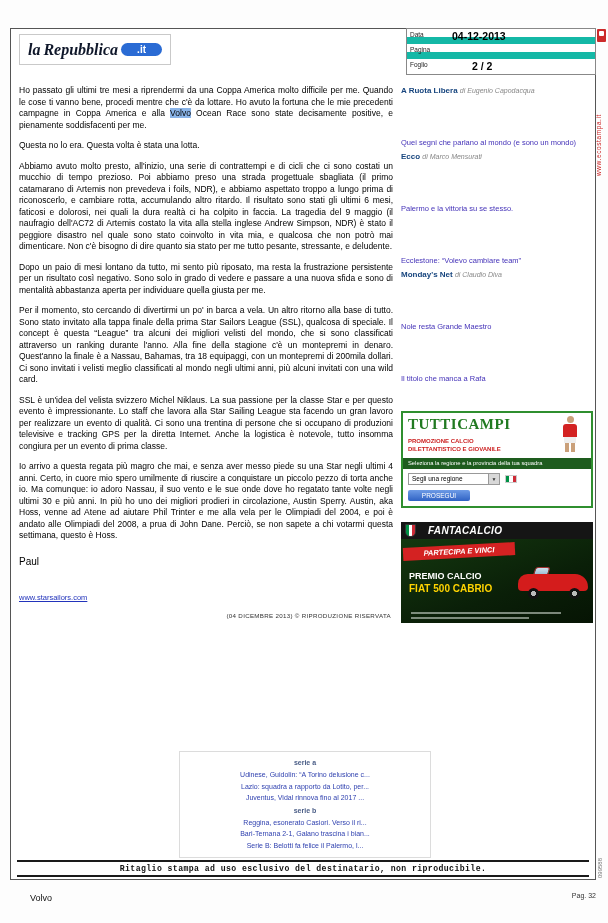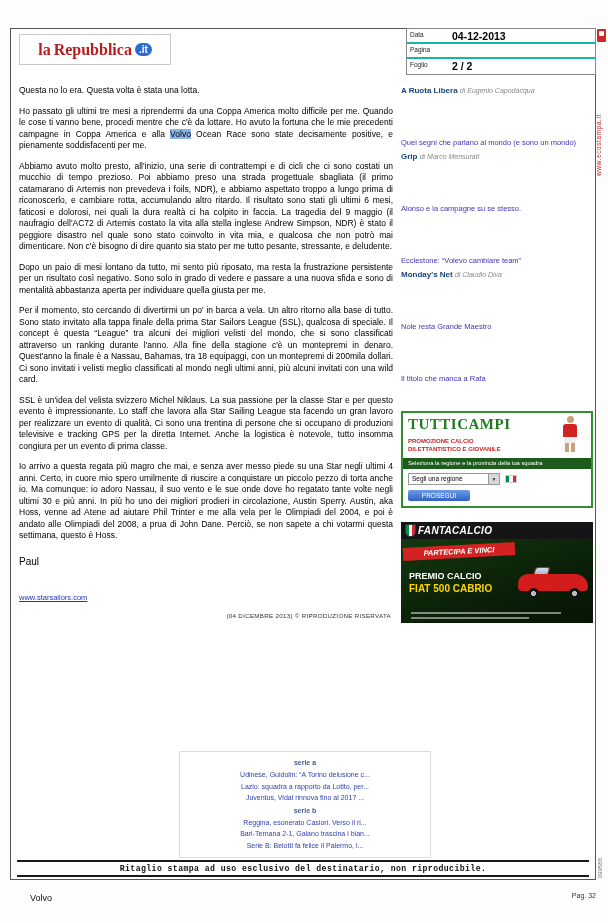--- a/index.html
+++ b/index.html
@@ -9,29 +9,29 @@
 
   
   .frame { position:absolute; left:10px; top:28px; width:586px; height:852px;
            border:1px solid #555; background:#fff; }
 
   
   .logo { position:absolute; left:8px; top:5px; width:152px; height:31px;
           border:1px solid #c9c9c9; display:flex; align-items:center;
           justify-content:center; gap:3px; background:#fff; }
   .lr-word { font-family:"Liberation Serif", serif; font-weight:bold;
-             color:#b91c1c; font-size:16px; }
+             color:#0f172a; font-size:16px;font-style:italic; }
   .lr-it { background:#2a6bd4; color:#fff; font-weight:bold; font-size:10px;
-           border-radius:8px; padding:1px 4px; }
+           border-radius:8px; padding:1px 16px; }
 
   
   .databox { position:absolute; right:-1px; top:-1px; width:190px;
              border:1px solid #888; background:#fff; }
-  .drow { display:flex; height:15px; border-bottom:2px solid #14b8a6; }
-  .drow:last-child { border-bottom:none; }
+  .drow { display:flex; height:15px; border-bottom:7px solid #14b8a6; }
+  .drow:last-child { border-bottom:none;gap:20px; }
   .dlabel { width:40px; font-size:6.5px; color:#222; padding:2px 0 0 3px; }
   .dvalue { flex:1; font-size:10.5px; font-weight:bold; padding-left:5px; line-height:15px; }
 
   
   .article { position:absolute; left:8px; top:56px; width:374px; color:#000; }
   .par { font-size:8.5px; line-height:11.5px; text-align:justify; margin-bottom:9px; }
   .hl { background:#8ab4e8; color:#000; }
   .sig { margin-top:14px; font-size:10px; }
   .weblink { display:inline-block; margin-top:26px; font-size:7.5px;
              color:#2233bb; text-decoration:underline; cursor:pointer; }
@@ -68,21 +68,21 @@
                font-size:5px; display:flex; align-items:center; justify-content:center; color:#333; }
   .tc-flag { width:12px; height:8px; border:1px solid #ccc;
       background:linear-gradient(90deg,#009246 33%,#fff 33% 66%,#ce2b37 66%); }
   .tc-btn { margin:3px 0 5px 5px; width:62px; height:11px;
             background:linear-gradient(#6d9be6,#2f62c4); color:#fff; font-size:6.5px;
             text-align:center; line-height:11px; border-radius:2px; cursor:pointer; }
 
   
   .fc-box { margin-top:14px; width:192px; cursor:pointer; }
   .fc-head { height:17px; background:#151515; display:flex; align-items:center;
-             padding:0 4px; gap:2px; }
+             padding:0 4px; gap:12px; }
   .fc-shield { width:11px; height:13px; border:1px solid #333; border-radius:0 0 5px 5px;
       background:linear-gradient(90deg,#009246 33%,#fff 33% 66%,#ce2b37 66%); }
   .fc-brand { color:#fff; font-weight:bold; font-style:italic; font-size:10px; letter-spacing:0.3px; }
   .fc-main { position:relative; height:84px; overflow:hidden;
              background:linear-gradient(160deg,#14380f,#0a1f08 60%,#061404); }
   .fc-ribbon { position:absolute; left:2px; top:6px; width:112px; height:13px;
                background:#d42222; transform:rotate(-3deg); color:#fff; font-weight:bold;
                font-style:italic; font-size:7.5px; line-height:13px; text-align:center; }
   .fc-line1 { position:absolute; left:8px; top:32px; color:#fff; font-weight:bold; font-size:9px; }
   .fc-line2 { position:absolute; left:8px; top:44px; color:#ffd400; font-weight:bold; font-size:10px; }
@@ -157,43 +157,43 @@
         <span class="dlabel">Pagina</span>
         <span class="dvalue"></span>
       </div>
       <div class="drow">
         <span class="dlabel">Foglio</span>
         <span class="dvalue">2 / 2</span>
       </div>
     </div>
 
     <div class="article">
+      <p class="par"><span>Ho passato gli ultimi tre mesi a riprendermi da una Coppa America molto difficile per me. Quando le cose ti vanno bene, procedi mentre che c'è da lottare. Ho avuto la fortuna che le mie precedenti campagne in Coppa America e alla </span><span class="hl">Volvo</span><span> Ocean Race sono state decisamente positive, e pienamente soddisfacenti per me.</span></p>
       <p class="par">Questa no lo era. Questa volta è stata una lotta.</p>
-      <p class="par"><span>Ho passato gli ultimi tre mesi a riprendermi da una Coppa America molto difficile per me. Quando le cose ti vanno bene, procedi mentre che c'è da lottare. Ho avuto la fortuna che le mie precedenti campagne in Coppa America e alla </span><span class="hl">Volvo</span><span> Ocean Race sono state decisamente positive, e pienamente soddisfacenti per me.</span></p>
       <p class="par">Abbiamo avuto molto presto, all'inizio, una serie di contrattempi e di cicli che ci sono costati un mucchio di tempo prezioso. Poi abbiamo preso una strada progettuale sbagliata (il primo catamarano di Artemis non prevedeva i foils, NDR), e abbiamo aspettato troppo a lungo prima di riconoscerlo, e cambiare rotta, accumulando altro ritardo. Il risultato sono stati gli ultimi 6 mesi, faticosi e dolorosi, nei quali la dura realtà ci ha colpito in faccia. La tragedia del 9 maggio (il naufragio dell'AC72 di Artemis costato la vita alla stella inglese Andrew Simpson, NDR) è stato il peggiore disastro nel quale sono stato coinvolto in vita mia, e qualcosa che non potrò mai dimenticare. Non c'è bisogno di dire quanto sia stato per me tutto pesante, stressante, e deludente.</p>
       <p class="par">Dopo un paio di mesi lontano da tutto, mi sento più riposato, ma resta la frustrazione persistente per un risultato così negativo. Sono solo in grado di vedere e passare a una nuova sfida e sono di mentalità abbastanza aperta per individuare quella giusta per me.</p>
       <p class="par">Per il momento, sto cercando di divertirmi un po' in barca a vela. Un altro ritorno alla base di tutto. Sono stato invitato alla tappa finale della prima Star Sailors League (SSL), qualcosa di speciale. Il concept è questa “League” tra alcuni dei migliori velisti del mondo, che si sono classificati attraverso un ranking durante l'anno. Alla fine della stagione c'è un montepremi in denaro. Quest'anno la finale è a Nassau, Bahamas, tra 18 equipaggi, con un montepremi di 200mila dollari. Ci sono invitati i velisti meglio classificati al mondo negli ultimi anni, più alcuni invitati con una wild card.</p>
       <p class="par">SSL è un'idea del velista svizzero Michel Niklaus. La sua passione per la classe Star e per questo evento è impressionante. Lo staff che lavora alla Star Sailing League sta facendo un gran lavoro per realizzare un evento di qualità. Ci sono una trentina di persone che si occupano di produzioni televisive e tracking GPS per la diretta Internet. Anche la logistica è notevole, tutto insomma congiura per un evento di prima classe.</p>
       <p class="par">Io arrivo a questa regata più magro che mai, e senza aver messo piede su una Star negli ultimi 4 anni. Certo, in cuore mio spero umilmente di riuscire a conquistare un piccolo pezzo di torta anche io. Ma comunque: io adoro Nassau, il suo vento e le sue onde dove ho regatato tante volte negli ultimi 30 e più anni. In più ho uno dei migliori prodieri in circolazione, Austin Sperry. Austin, aka Hoss, venne ad Atene ad aiutare Phil Trinter e me alla vela per le Olimpiadi del 2004, e poi è andato alle Olimpiadi del 2008, a prua di John Dane. Perciò, se non sapete a chi votarmi questa settimana, questo è Hoss.</p>
       <div class="sig">Paul</div>
       <a class="weblink">www.starsailors.com</a>
       <div class="copyright">(04 DICEMBRE 2013) © RIPRODUZIONE RISERVATA</div>
     </div>
 
     <div class="sidebar">
       <div class="sb-rubric">
         <span>A Ruota Libera</span>
         <span class="sb-by">di Eugenio Capodacqua</span>
       </div>
       <a class="sb-link">Quei segni che parlano al mondo (e sono un mondo)</a>
       <div class="sb-rubric">
-        <span>Grip</span>
+        <span>Ecco</span>
         <span class="sb-by">di Marco Mensurati</span>
       </div>
-      <a class="sb-link">Alonso e la campagne su se stesso.</a>
+      <a class="sb-link">Palermo e la vittoria su se stesso.</a>
       <a class="sb-link">Ecclestone: “Volevo cambiare team”</a>
       <div class="sb-rubric">
         <span>Monday's Net</span>
         <span class="sb-by">di Claudio Diva</span>
       </div>
       <a class="sb-link">Nole resta Grande Maestro</a>
       <a class="sb-link">Il titolo che manca a Rafa</a>
 
       <div class="tc-box">
         <div class="tc-top">

